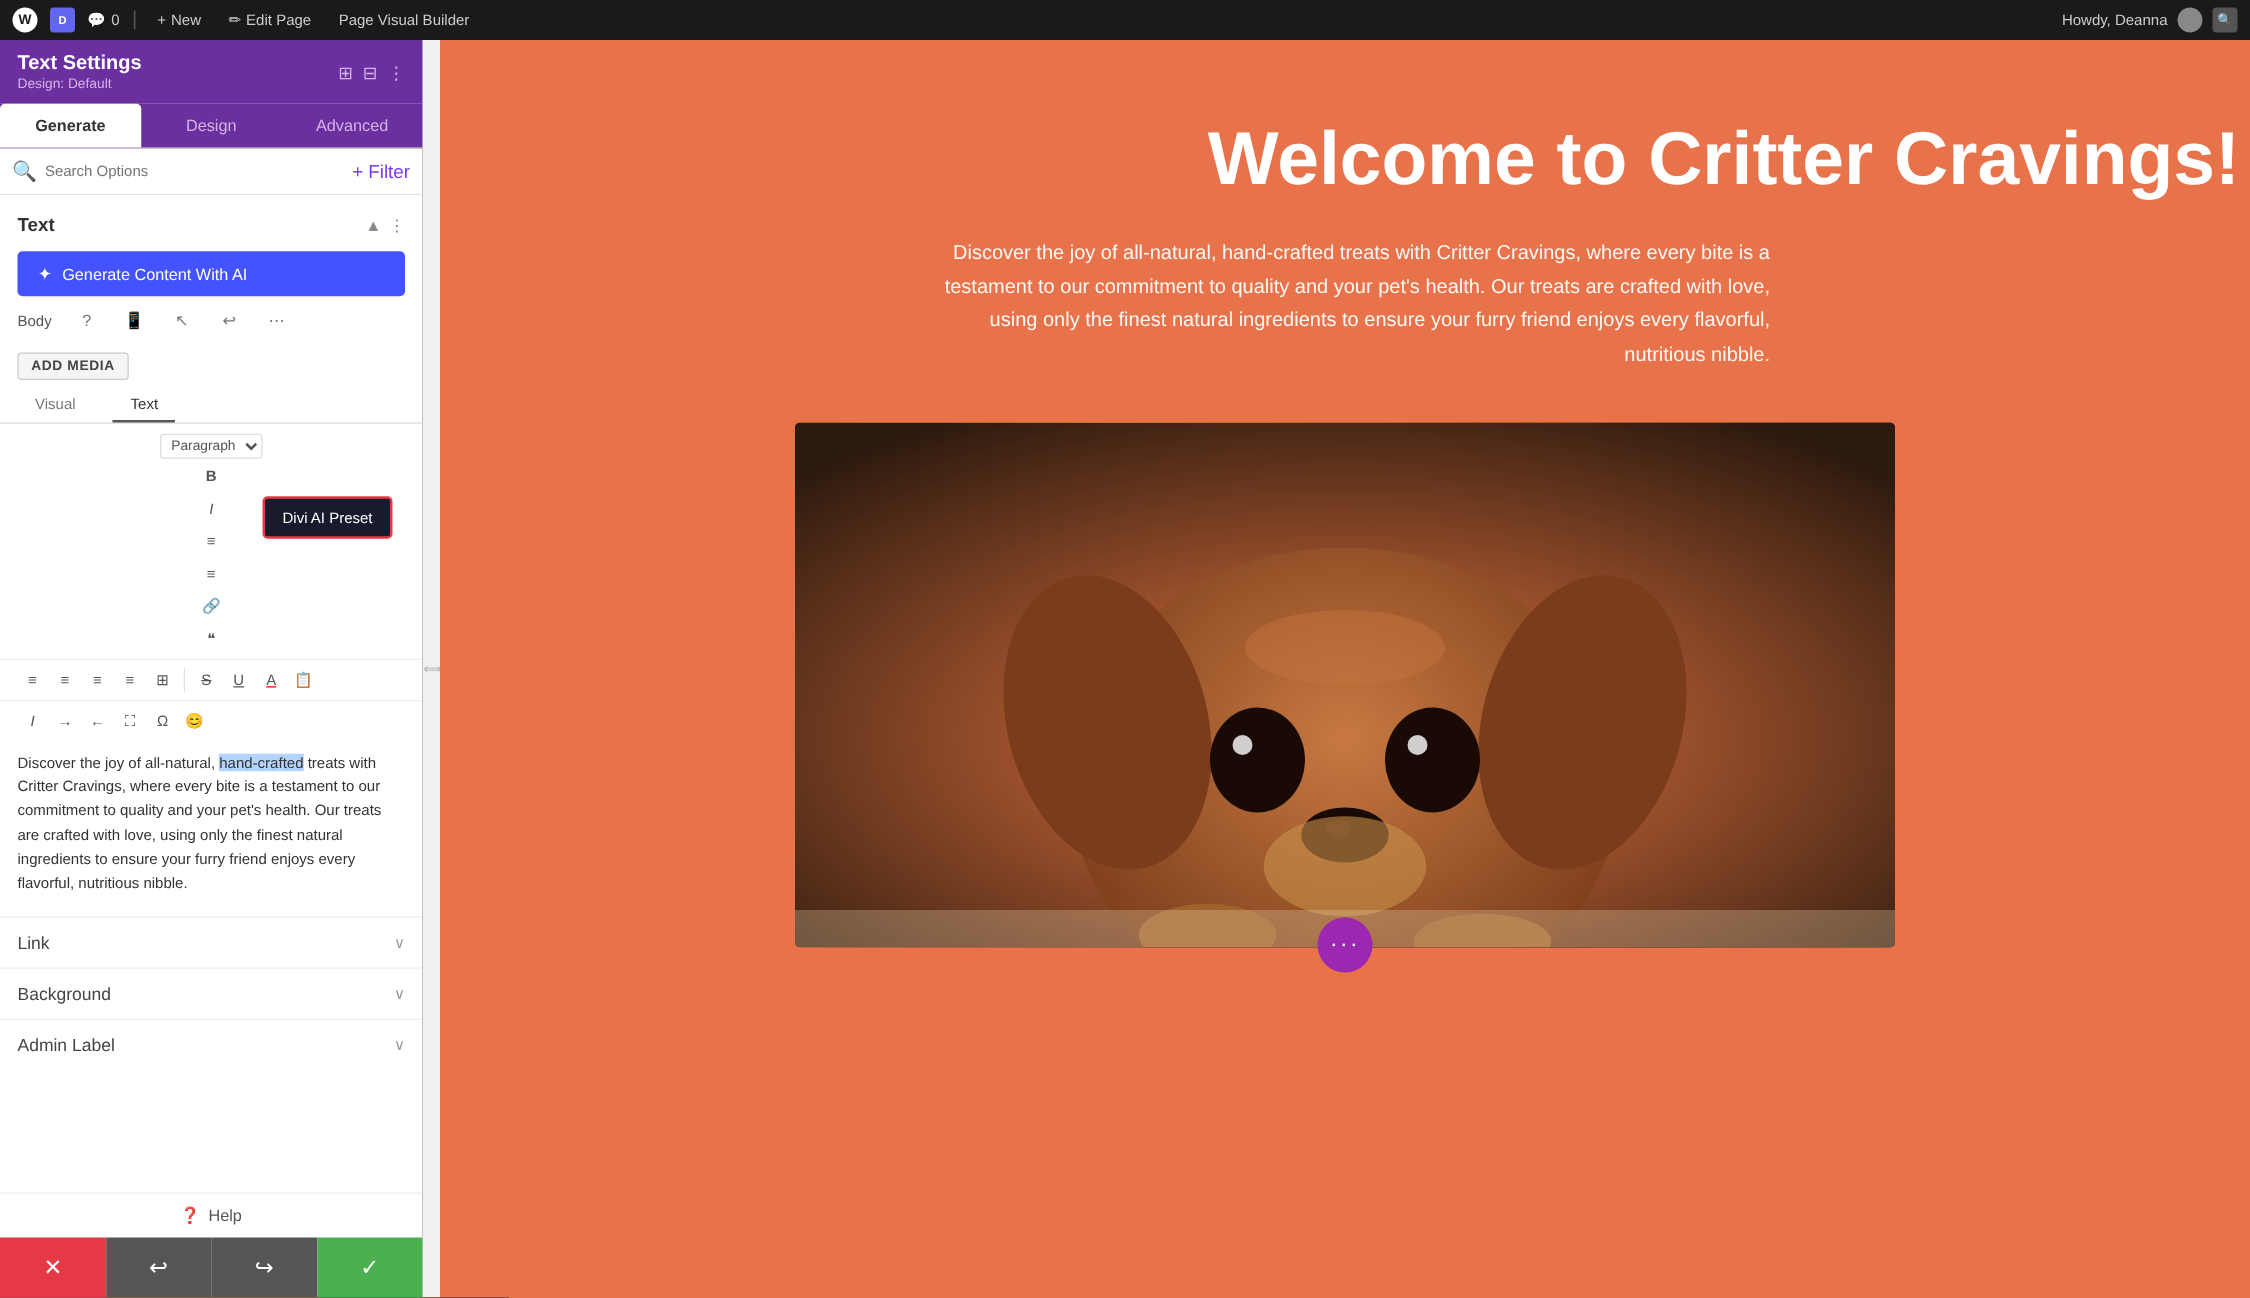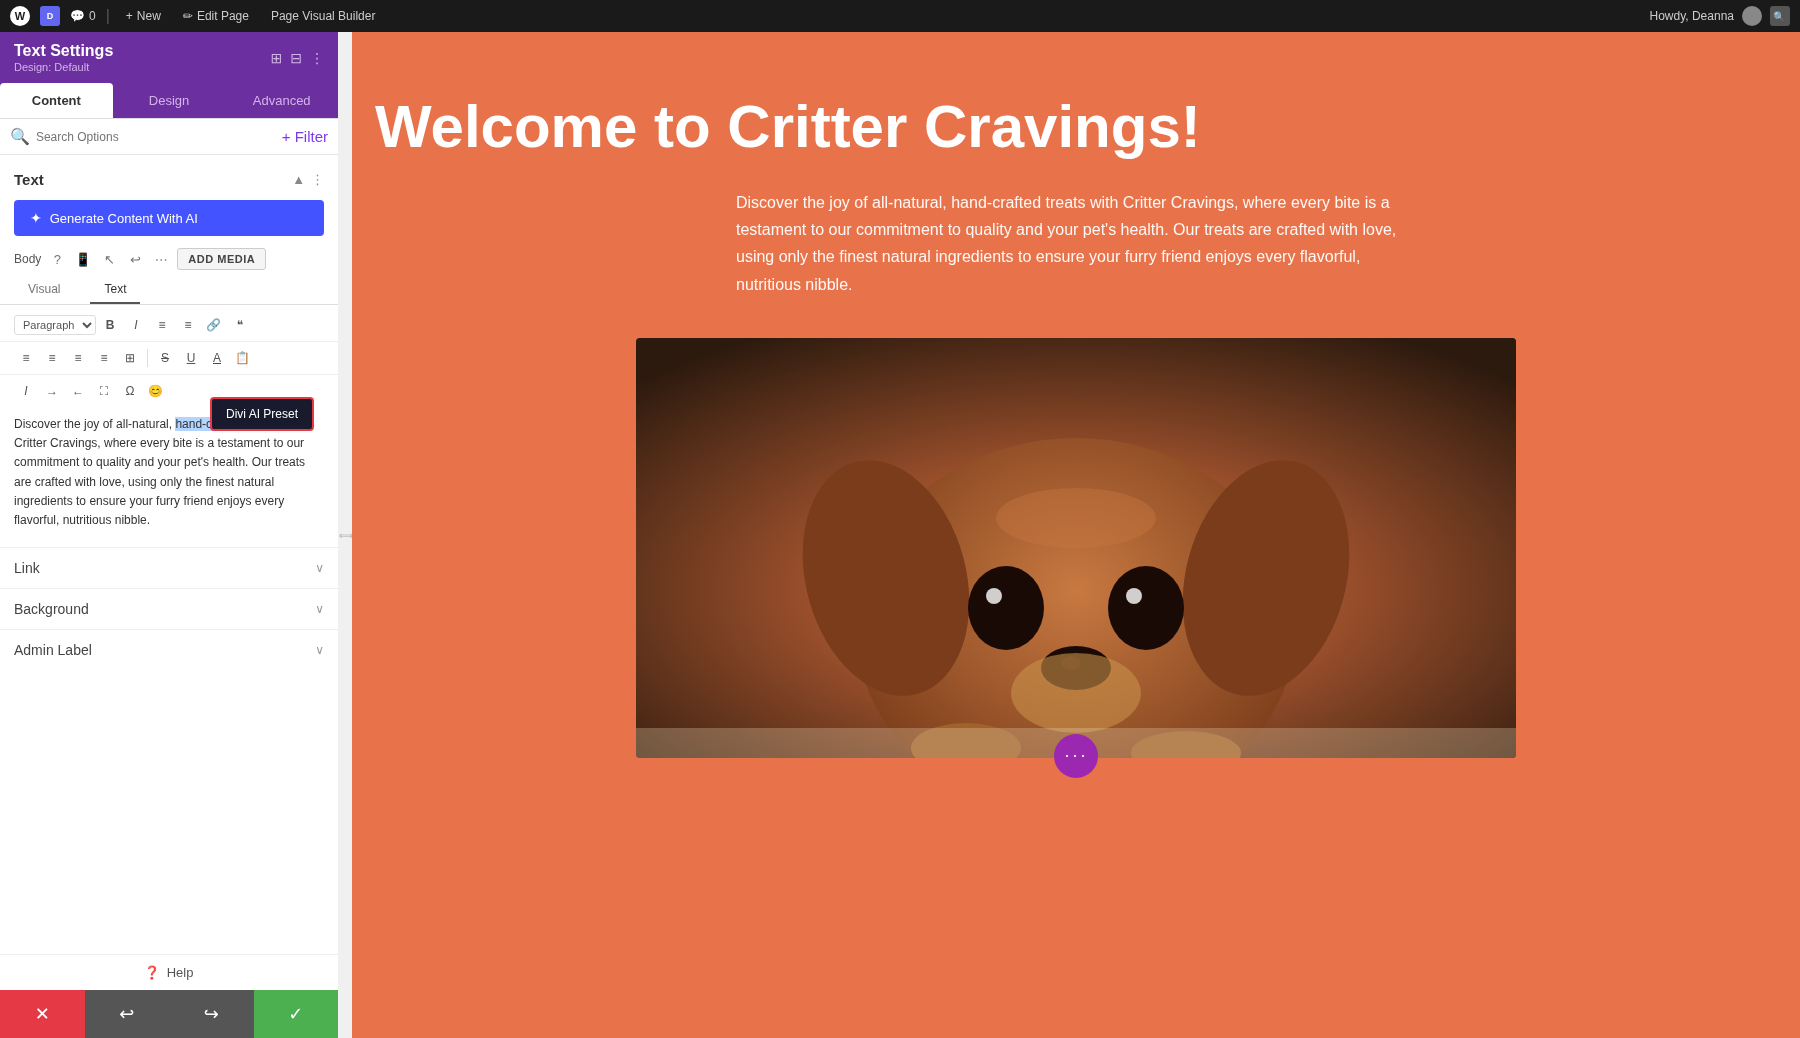--- a/index.html
+++ b/index.html
@@ -138,21 +138,21 @@
       width: calc(100% - 28px);
       font-weight: 500;
     }
     .ai-icon { font-size: 14px; }
 
     
     .body-toolbar {
       padding: 6px 14px;
       display: flex;
       align-items: center;
-      gap: 6px;
+      gap: 18px;
       flex-wrap: wrap;
     }
     .body-label { font-size: 12px; color: #555; font-weight: 500; }
     .toolbar-icon { color: #777; cursor: pointer; font-size: 13px; width: 20px; text-align: center; }
 
     
     .editor-tabs {
       padding: 0 14px;
       display: flex;
       gap: 16px;
@@ -173,20 +173,21 @@
     }
 
     
     .format-toolbar {
       padding: 4px 14px;
       display: flex;
       align-items: center;
       gap: 2px;
       flex-wrap: wrap;
       border-bottom: 1px solid #eee;
+      flex-direction: column;
     }
     .format-btn {
       width: 24px;
       height: 24px;
       display: flex;
       align-items: center;
       justify-content: center;
       cursor: pointer;
       border-radius: 3px;
       font-size: 12px;
@@ -317,22 +318,22 @@
     .canvas {
       flex: 1;
       background: #e8734a;
       overflow-y: auto;
       position: relative;
     }
 
     
     .hero-section {
       background: #e8734a;
-      padding: 60px 23px 40px;
-      text-align: left;
+      padding: 60px 8px 40px;
+      text-align: right;
       color: white;
     }
     .hero-title {
       font-size: 60px;
       font-weight: 700;
       line-height: 1.15;
       margin-bottom: 28px;
     }
     .hero-desc {
       font-size: 16px;
@@ -433,21 +434,21 @@
         <div class="sidebar-subtitle">Design: Default</div>
       </div>
       <div class="sidebar-header-icons">
         <span class="sidebar-header-icon">⊞</span>
         <span class="sidebar-header-icon">⊟</span>
         <span class="sidebar-header-icon">⋮</span>
       </div>
     </div>
 
     <div class="sidebar-tabs">
-      <div class="sidebar-tab active">Content</div>
+      <div class="sidebar-tab active">Generate</div>
       <div class="sidebar-tab">Design</div>
       <div class="sidebar-tab">Advanced</div>
     </div>
 
     <div class="sidebar-search">
       <span>🔍</span>
       <input type="text" placeholder="Search Options" style="">
       <span class="filter-btn">+ Filter</span>
     </div>
 

